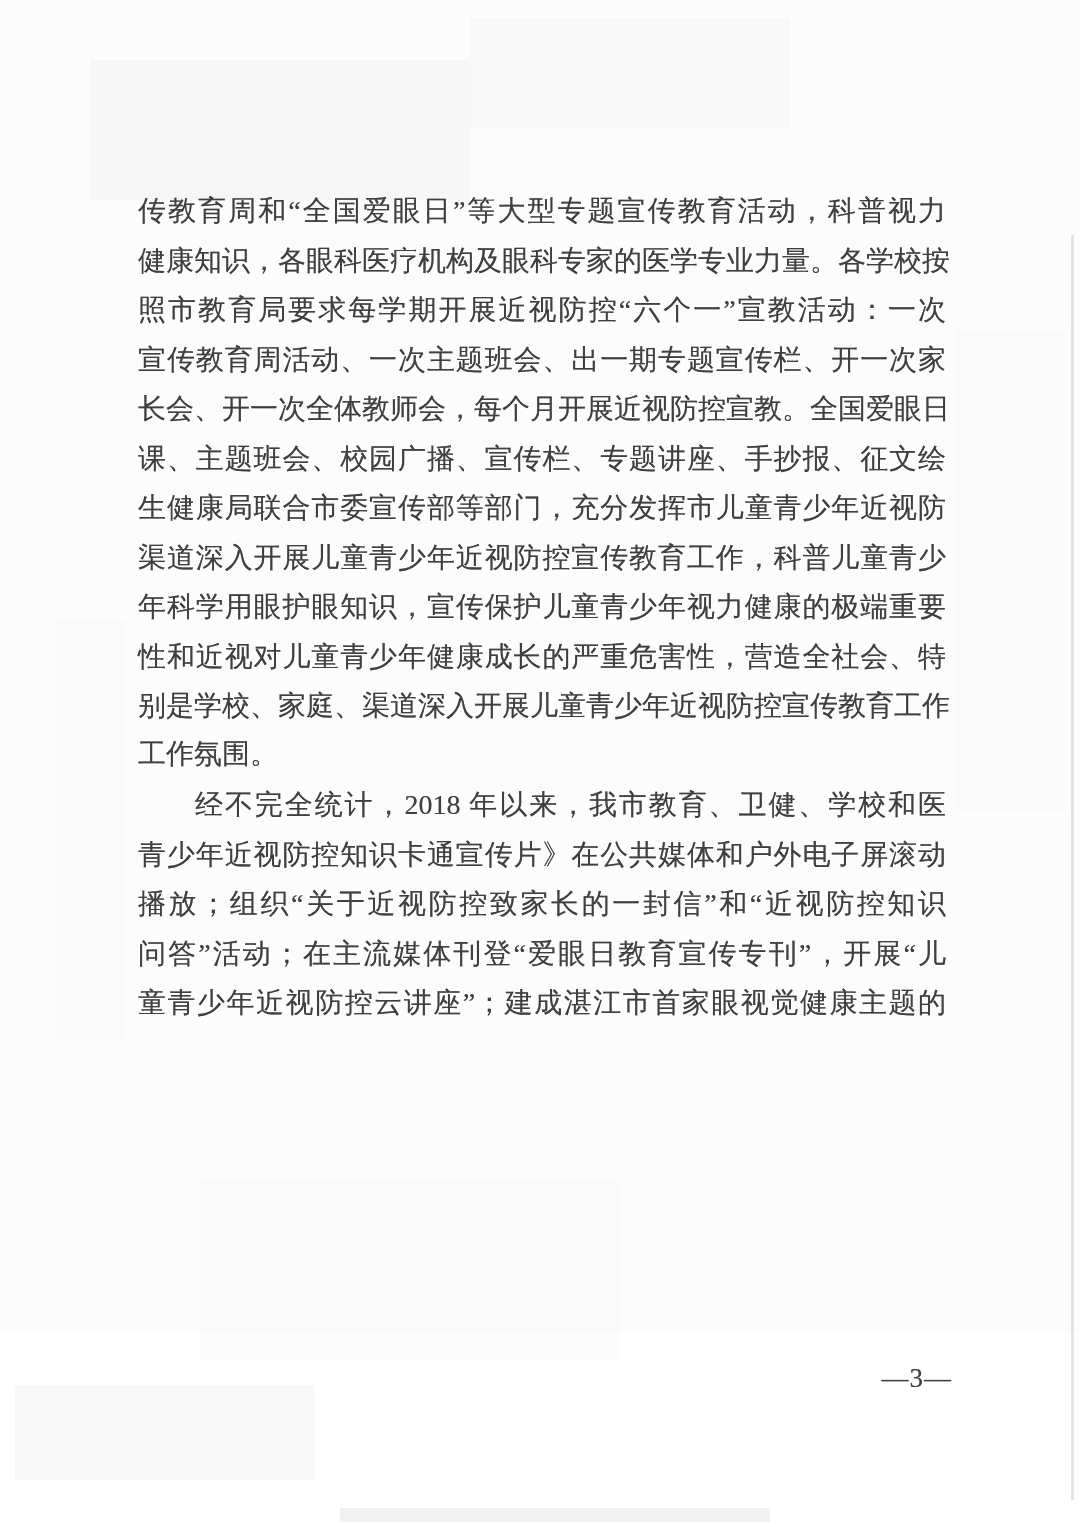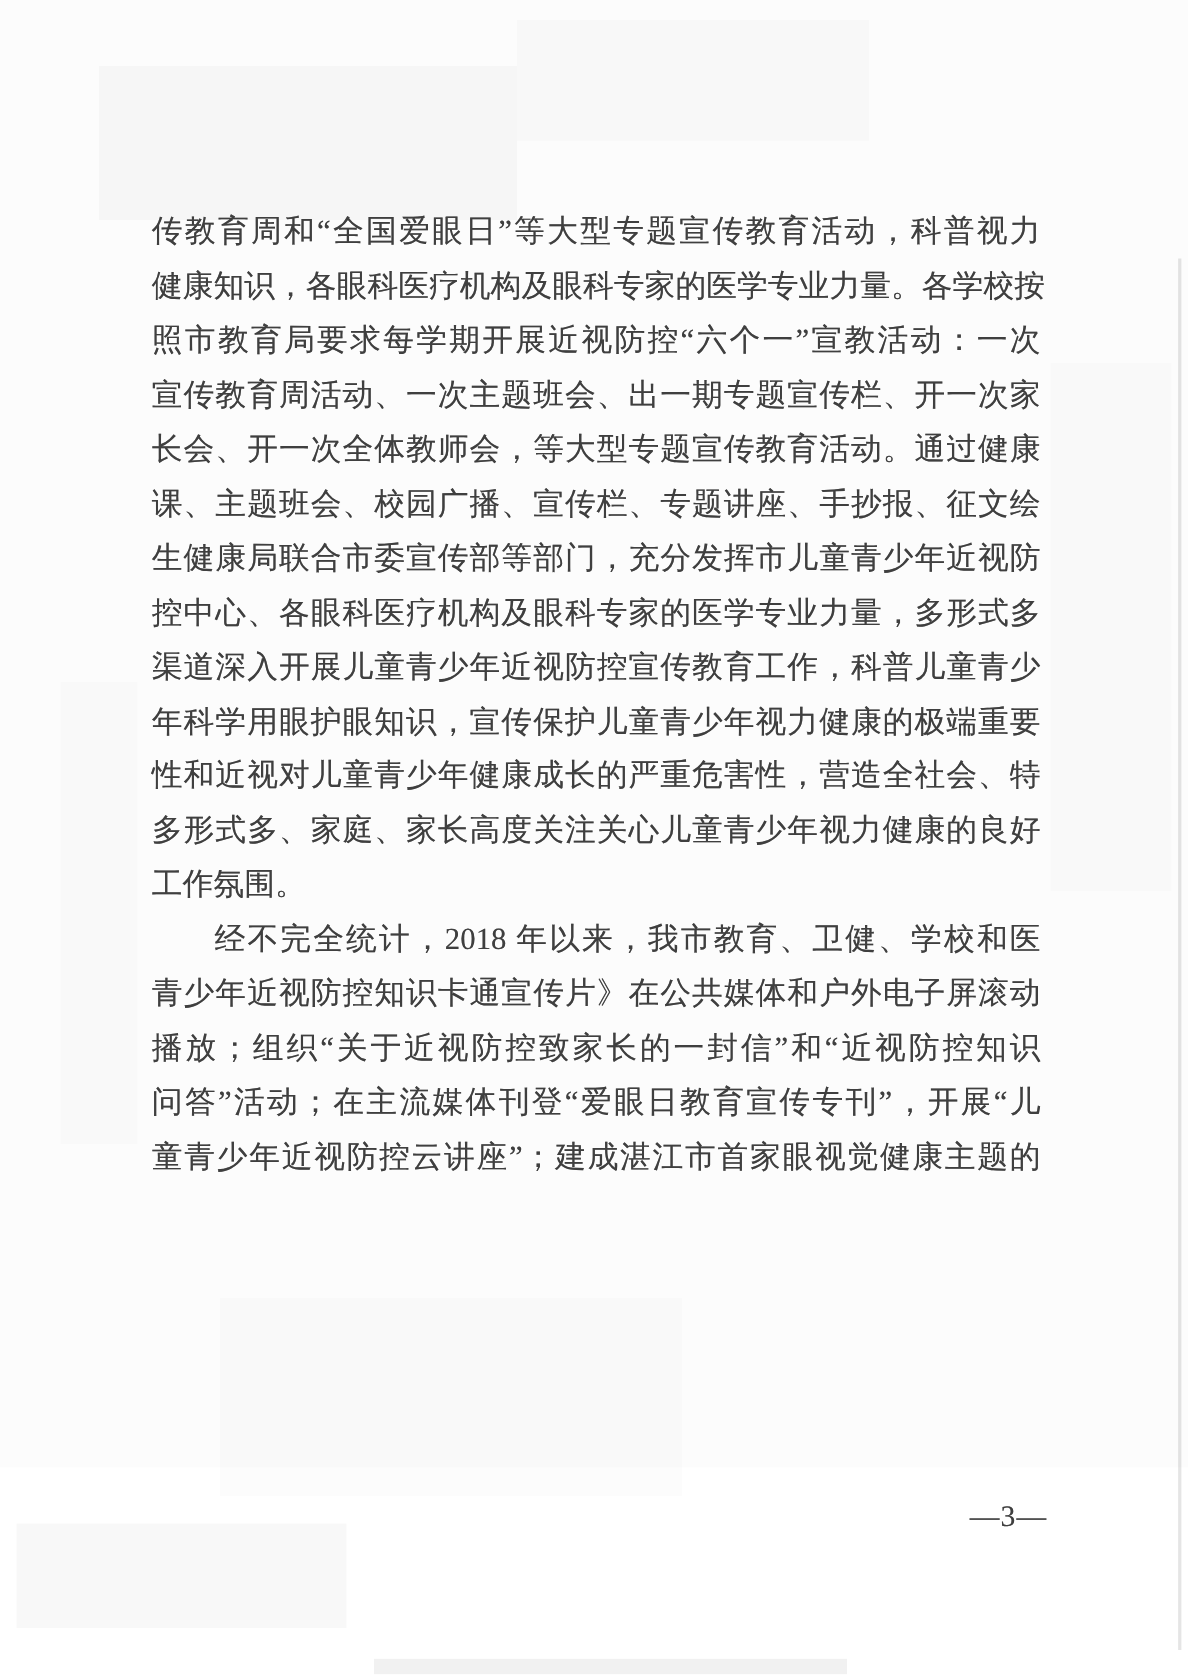--- a/index.html
+++ b/index.html
@@ -46,20 +46,21 @@
     line-height: 49.5px;
     text-align: justify;
     text-align-last: justify;
     -moz-text-align-last: justify;
     text-justify: inter-character;
     white-space: nowrap;
     overflow: visible;
   }
   .line--end {
     text-align-last: left;
+    font-family: Liberation Mono, monospace;
     -moz-text-align-last: left;
   }
   .line--indent {
     text-indent: 57px;
   }
   .page-number {
     position: absolute;
     top: 1363px;
     right: 128px;
     font-size: 27px;
@@ -81,28 +82,27 @@
   <div class="artifact a6"></div>
   <div class="artifact a7"></div>
   <div class="artifact a8"></div>
 
   <div class="text-block">
     <div>
       <div class="line">传教育周和“全国爱眼日”等大型专题宣传教育活动，科普视力</div>
       <div class="line">健康知识，各眼科医疗机构及眼科专家的医学专业力量。各学校按</div>
       <div class="line">照市教育局要求每学期开展近视防控“六个一”宣教活动：一次</div>
       <div class="line">宣传教育周活动、一次主题班会、出一期专题宣传栏、开一次家</div>
-      <div class="line">长会、开一次全体教师会，等大型专题宣传教育活动。通过健康</div>
+      <div class="line">长会、开一次全体教师会，每个月开展近视防控宣教。全国爱眼日</div>
       <div class="line">课、主题班会、校园广播、宣传栏、专题讲座、手抄报、征文绘</div>
       <div class="line">生健康局联合市委宣传部等部门，充分发挥市儿童青少年近视防</div>
-      <div class="line">控中心、各眼科医疗机构及眼科专家的医学专业力量，多形式多</div>
       <div class="line">渠道深入开展儿童青少年近视防控宣传教育工作，科普儿童青少</div>
       <div class="line">年科学用眼护眼知识，宣传保护儿童青少年视力健康的极端重要</div>
       <div class="line">性和近视对儿童青少年健康成长的严重危害性，营造全社会、特</div>
-      <div class="line">多形式多、家庭、家长高度关注关心儿童青少年视力健康的良好</div>
+      <div class="line">别是学校、家庭、渠道深入开展儿童青少年近视防控宣传教育工作</div>
       <div class="line line--end">工作氛围。</div>
     </div>
     <div>
       <div class="line line--indent">经不完全统计，2018 年以来，我市教育、卫健、学校和医</div>
       <div class="line">青少年近视防控知识卡通宣传片》在公共媒体和户外电子屏滚动</div>
       <div class="line">播放；组织“关于近视防控致家长的一封信”和“近视防控知识</div>
       <div class="line">问答”活动；在主流媒体刊登“爱眼日教育宣传专刊”，开展“儿</div>
       <div class="line">童青少年近视防控云讲座”；建成湛江市首家眼视觉健康主题的</div>
     </div>
   </div>

